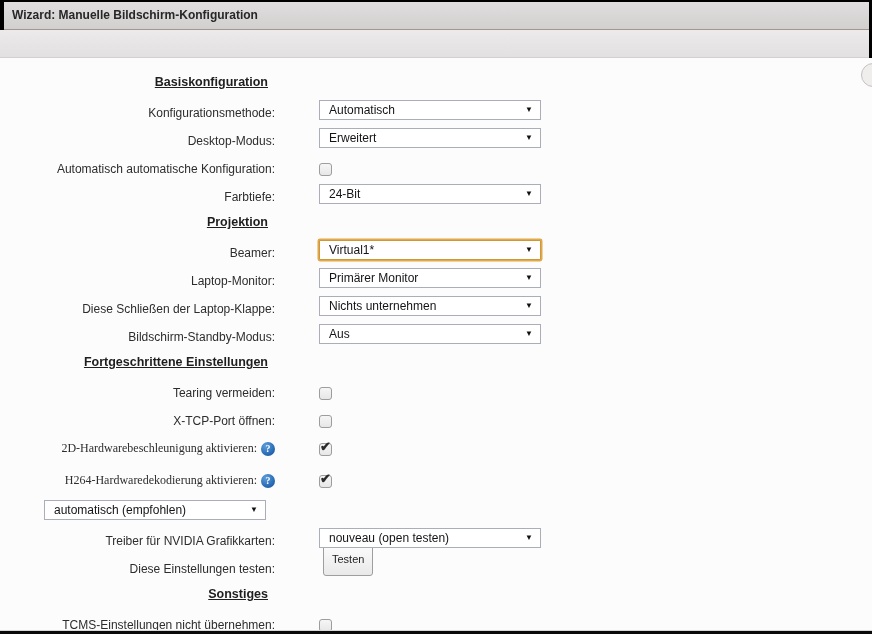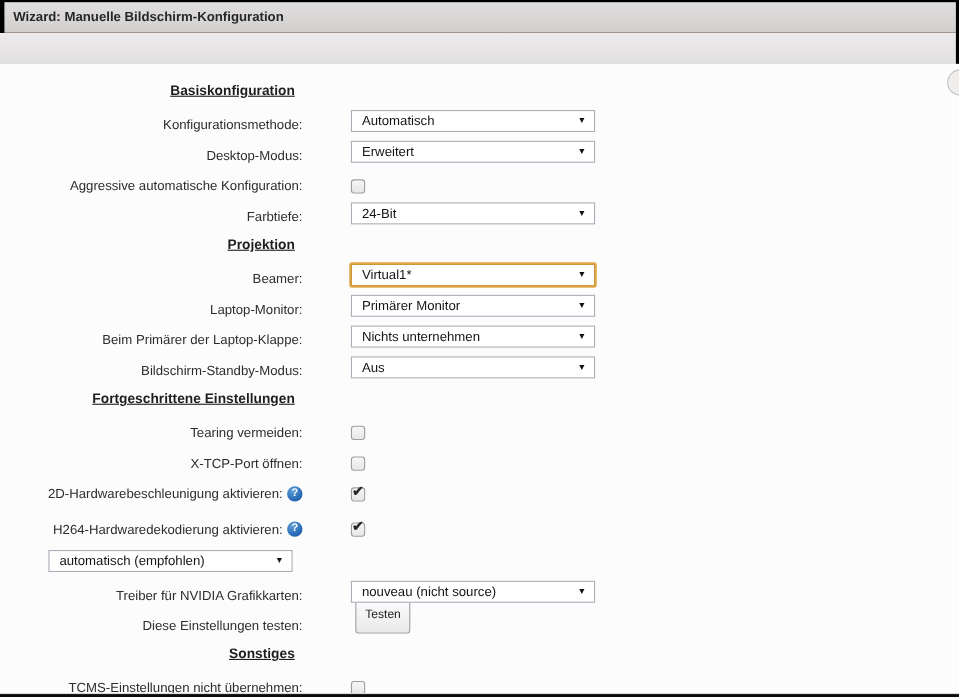--- a/index.html
+++ b/index.html
@@ -44,21 +44,21 @@
     background:#fcfcfc; padding-top:17px;
   }
   .heading-row { margin:11px 0 10px 0; }
   .heading {
     display:block; width:268px; height:15px; line-height:15px;
     text-align:right; font-size:12.5px; font-weight:bold;
     text-decoration:underline; color:#1e1e1e; white-space:nowrap;
   }
   .heading-row.first { margin-top:0; }
   .row { display:flex; align-items:flex-end; height:20px; margin-bottom:8px; }
-  .row.mb12 { margin-bottom:12px; }
+  .row.mb12 { margin-bottom:12px;font-family:Liberation Serif, serif; }
   .lbl {
     width:275px; display:flex; justify-content:flex-end; align-items:center;
     font-size:12px; color:#2d2d2d; white-space:nowrap;
   }
   .ctl { margin-left:14px; display:flex; align-items:center;padding-left:30px; }
   
   .select {
     position:relative; width:222px; height:20px;
     background:#fff; border:1px solid #abaeb8;
     font-size:12px; color:#141414; line-height:18px;
@@ -137,21 +137,21 @@
     <div class="lbl">Desktop-Modus:</div>
     <div class="ctl">
       <div class="select">
         <span>Erweitert</span>
         <span class="arrow">▼</span>
       </div>
     </div>
   </div>
 
   <div class="row">
-    <div class="lbl">Aggressive automatische Konfiguration:</div>
+    <div class="lbl">Automatisch automatische Konfiguration:</div>
     <div class="ctl">
       <div class="checkbox">
         
       </div>
     </div>
   </div>
 
   <div class="row">
     <div class="lbl">Farbtiefe:</div>
     <div class="ctl">
@@ -180,21 +180,21 @@
     <div class="lbl">Laptop-Monitor:</div>
     <div class="ctl">
       <div class="select">
         <span>Primärer Monitor</span>
         <span class="arrow">▼</span>
       </div>
     </div>
   </div>
 
   <div class="row">
-    <div class="lbl">Beim Primärer der Laptop-Klappe:</div>
+    <div class="lbl">Diese Schließen der Laptop-Klappe:</div>
     <div class="ctl">
       <div class="select">
         <span>Nichts unternehmen</span>
         <span class="arrow">▼</span>
       </div>
     </div>
   </div>
 
   <div class="row">
     <div class="lbl">Bildschirm-Standby-Modus:</div>
@@ -258,21 +258,21 @@
         <span>automatisch (empfohlen)</span>
         <span class="arrow">▼</span>
       </div>
     </div>
   </div>
 
   <div class="row">
     <div class="lbl">Treiber für NVIDIA Grafikkarten:</div>
     <div class="ctl">
       <div class="select">
-        <span>nouveau (nicht source)</span>
+        <span>nouveau (open testen)</span>
         <span class="arrow">▼</span>
       </div>
     </div>
   </div>
 
   <div class="row">
     <div class="lbl">Diese Einstellungen testen:</div>
     <div class="ctl">
       <button class="btn">Testen</button>
     </div>

